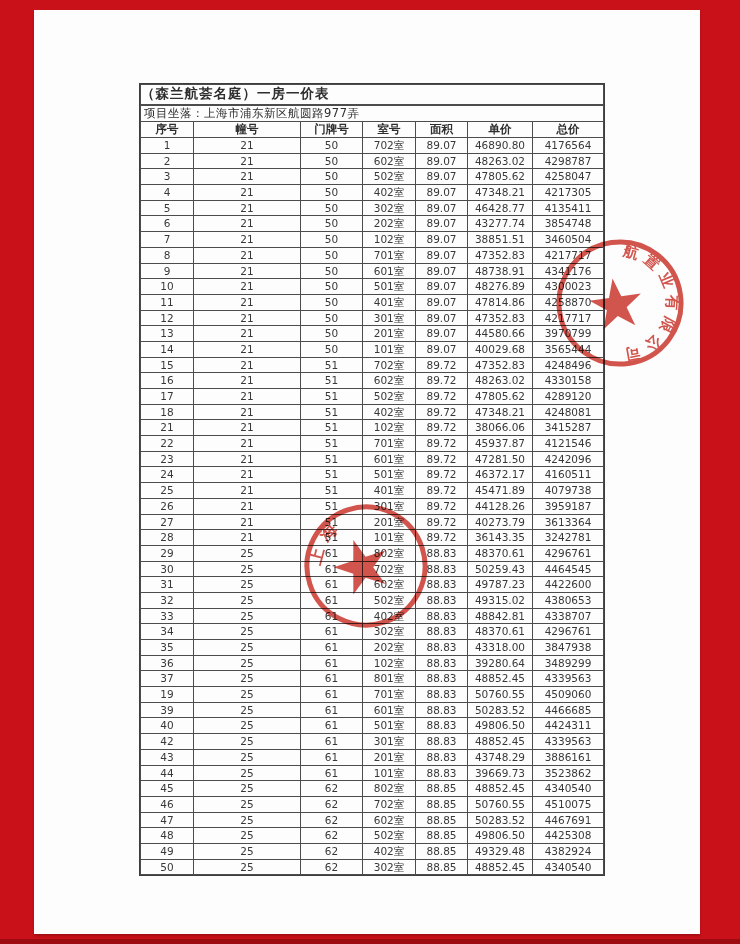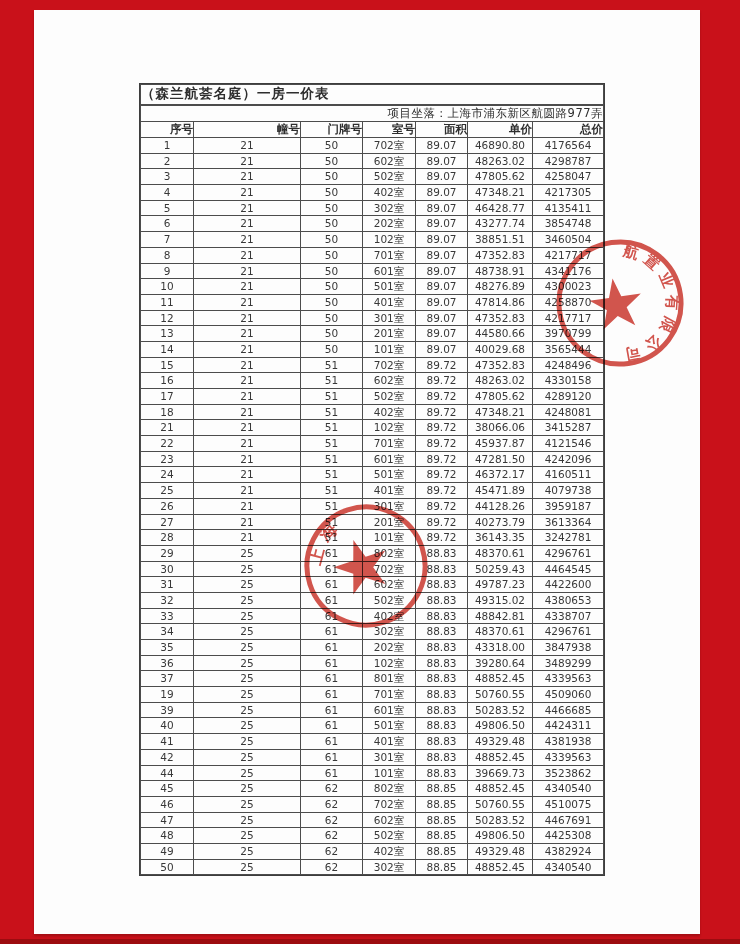--- a/index.html
+++ b/index.html
@@ -28,25 +28,25 @@
   }
   .doc-table td, .doc-table th {
     border:1px solid #4c4c4c; padding:0; overflow:hidden;
     white-space:nowrap; font-weight:normal;
   }
   .doc-table .title-row td {
     height:20px; font-size:13.5px; font-weight:bold;
     letter-spacing:1px; border-bottom-width:2px;
   }
   .doc-table .loc-row td {
-    height:17px; text-align:right; font-size:11.5px; padding-left:3px;
+    height:17px; text-align:left; font-size:11.5px; padding-left:3px;
     letter-spacing:.5px;
   }
   .doc-table .head-row th {
-    height:15px; text-align:right; font-size:11.5px; font-weight:bold;
+    height:15px; text-align:center; font-size:11.5px; font-weight:bold;
   }
   .doc-table tbody td {
     height:14.68px; text-align:center; font-size:10.5px; line-height:14.68px;
     color:#383838;
   }
   .doc-table { outline:1px solid #3d3d3d; }
 
   
   .stamp {
     position:absolute; mix-blend-mode:multiply; opacity:.85;
@@ -426,36 +426,36 @@
           <tr>
         <td>40</td>
         <td>25</td>
         <td>61</td>
         <td>501室</td>
         <td>88.83</td>
         <td>49806.50</td>
         <td>4424311</td>
       </tr>
           <tr>
-        <td>41</td>
-        <td>25</td>
-        <td>61</td>
-        <td>401室</td>
-        <td>88.83</td>
-        <td>49329.48</td>
-        <td>4381938</td>
-      </tr>
-          <tr>
         <td>42</td>
         <td>25</td>
         <td>61</td>
         <td>301室</td>
         <td>88.83</td>
         <td>48852.45</td>
         <td>4339563</td>
+      </tr>
+          <tr>
+        <td>43</td>
+        <td>25</td>
+        <td>61</td>
+        <td>201室</td>
+        <td>88.83</td>
+        <td>43748.29</td>
+        <td>3886161</td>
       </tr>
           <tr>
         <td>44</td>
         <td>25</td>
         <td>61</td>
         <td>101室</td>
         <td>88.83</td>
         <td>39669.73</td>
         <td>3523862</td>
       </tr>

